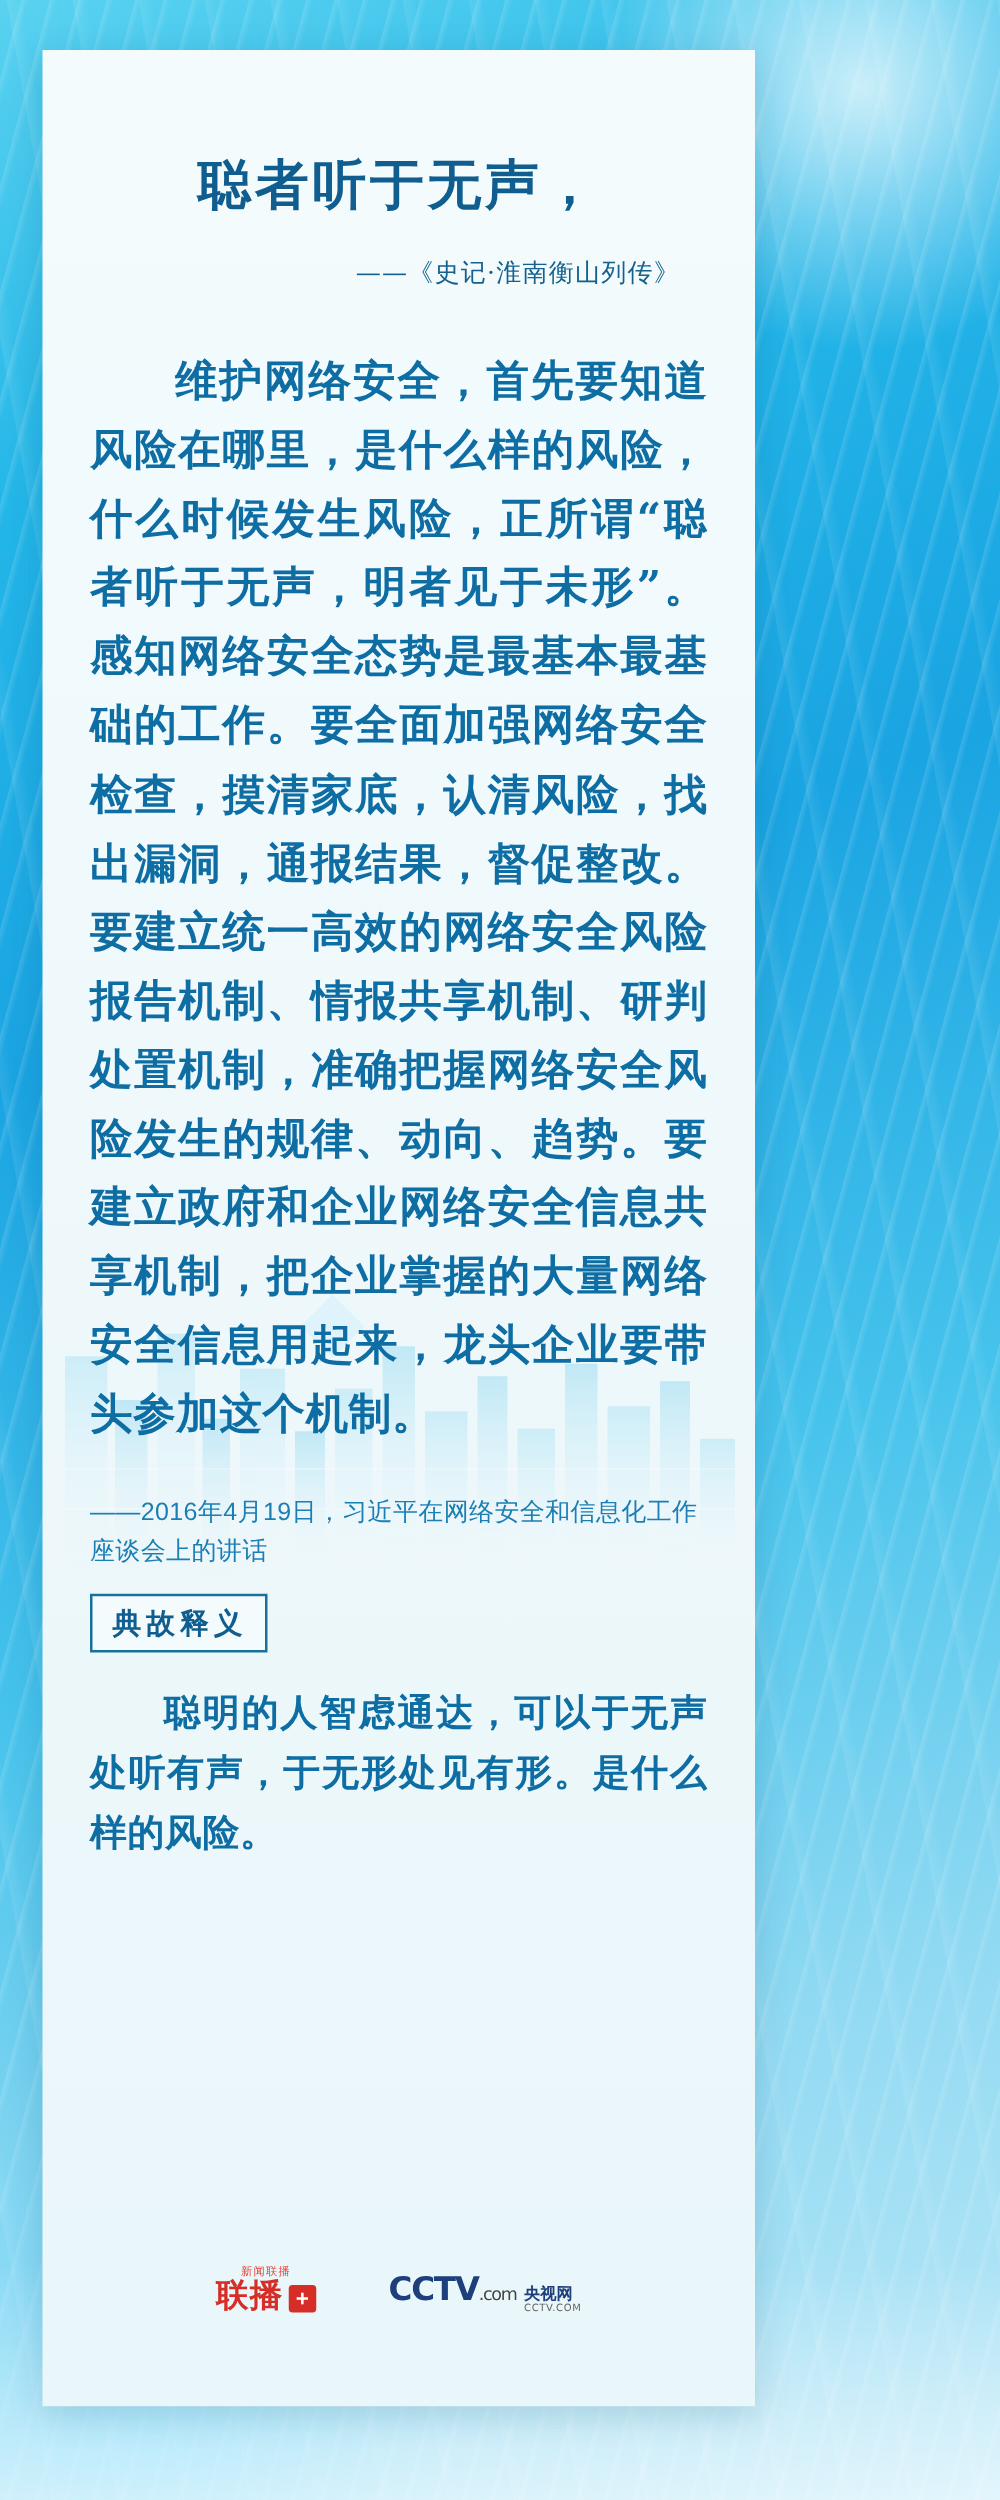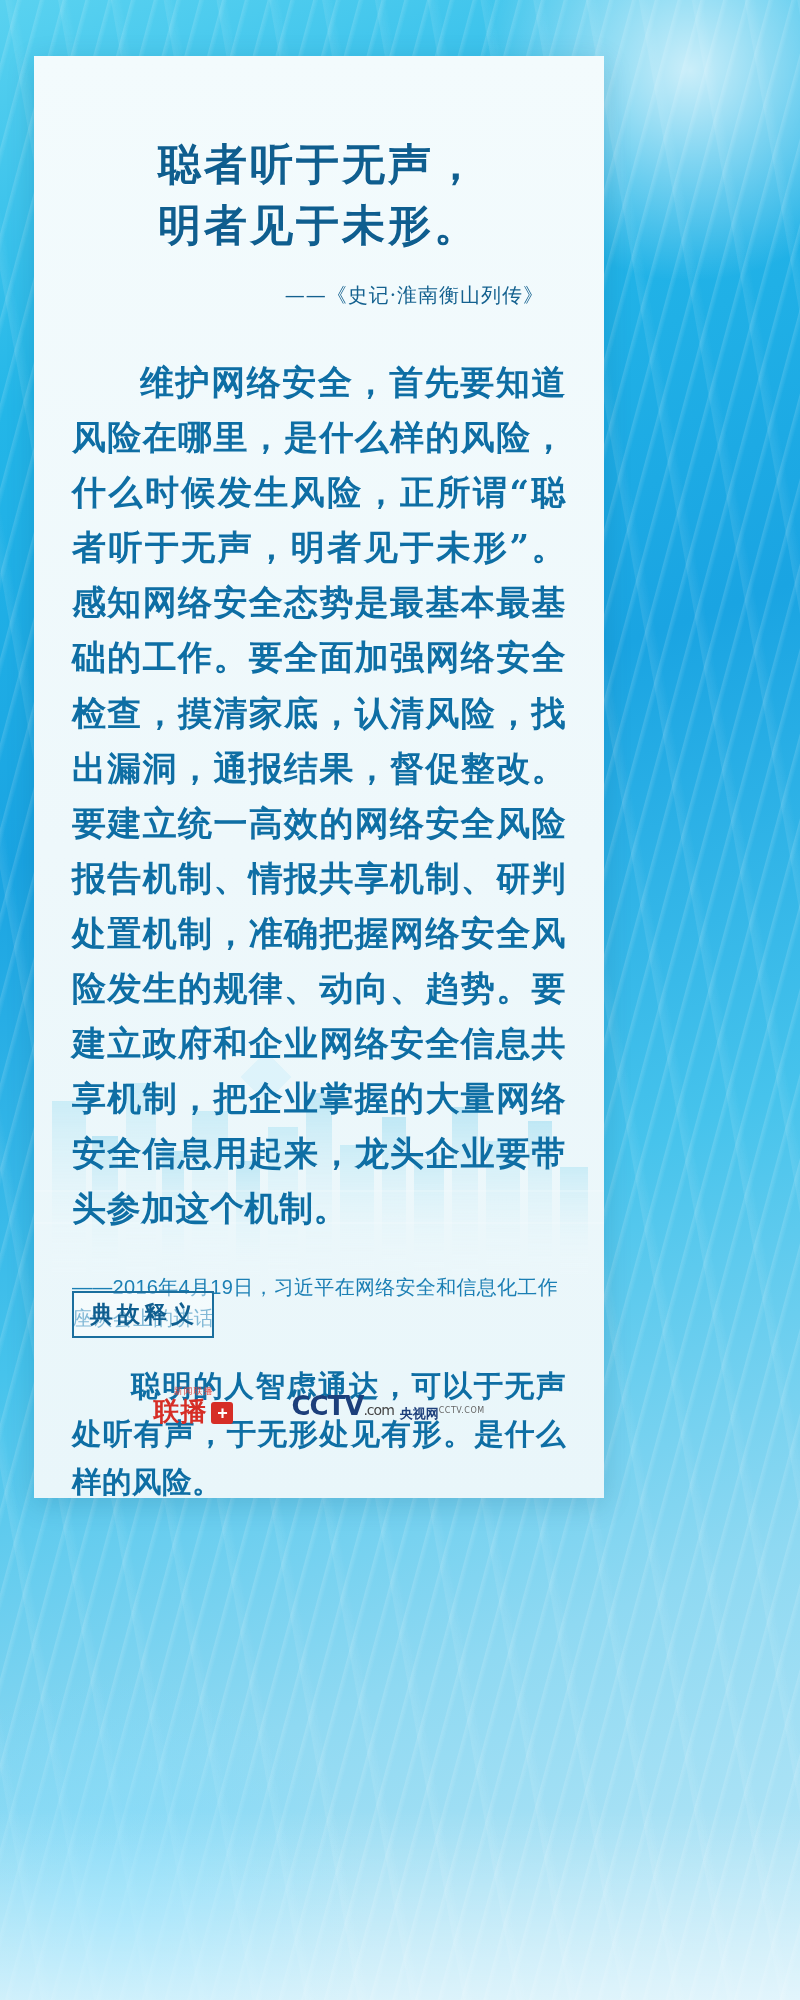--- a/index.html
+++ b/index.html
@@ -62,23 +62,23 @@
     left: 0; right: 0; bottom: 0;
     height: 190px;
     background: linear-gradient(0deg, rgba(255,255,255,.55), rgba(255,255,255,0));
     pointer-events: none;
   }
 
   
   .card {
     position: absolute;
     left: 34px;
-    top: 56px;
+    top: 40px;
     width: 570px;
-    height: 1442px;
+    height: 1885px;
     background: linear-gradient(180deg, #f3fbfd 0%, #eef8fb 55%, #e9f6fa 100%);
     box-shadow: 0 6px 26px rgba(10,70,110,.18);
     overflow: hidden;
   }
   
   .city {
     position: absolute;
     left: 0; right: 0;
     top: 985px;
     height: 235px;
@@ -225,20 +225,21 @@
     color: #1d3f7b;
     letter-spacing: -1px;
   }
   .logo-cctv .mark .dotcom {
     font-size: 14px;
     color: #444;
     font-weight: normal;
   }
   .logo-cctv .cn {
     display: flex;
+    flex-direction: column;
     line-height: 1.05;
     font-family: "DejaVu Sans", sans-serif;
     margin-top: 16px;
   }
   .logo-cctv .cn .big {
     font-size: 13px;
     color: #1d3f7b;
     font-weight: bold;
   }
   .logo-cctv .cn .small {
@@ -290,21 +291,20 @@
       </g>
       <g fill="#bfeafa" opacity="0.6">
         <rect x="214" y="18" width="36" height="36" transform="rotate(45 232 36)"></rect>
       </g>
     </svg>
 
     <div class="card-inner">
 
       <div class="headline">
         <span class="l1">聪者听于无声，</span>
-        <span class="l2">明者见于未形。</span>
       </div>
 
       <div class="source">——《史记·淮南衡山列传》</div>
 
       <div class="quote">维护网络安全，首先要知道风险在哪里，是什么样的风险，什么时候发生风险，正所谓“聪者听于无声，明者见于未形”。感知网络安全态势是最基本最基础的工作。要全面加强网络安全检查，摸清家底，认清风险，找出漏洞，通报结果，督促整改。要建立统一高效的网络安全风险报告机制、情报共享机制、研判处置机制，准确把握网络安全风险发生的规律、动向、趋势。要建立政府和企业网络安全信息共享机制，把企业掌握的大量网络安全信息用起来，龙头企业要带头参加这个机制。</div>
 
       <div class="attribution">——2016年4月19日，习近平在网络安全和信息化工作座谈会上的讲话</div>
 
     </div>
 

